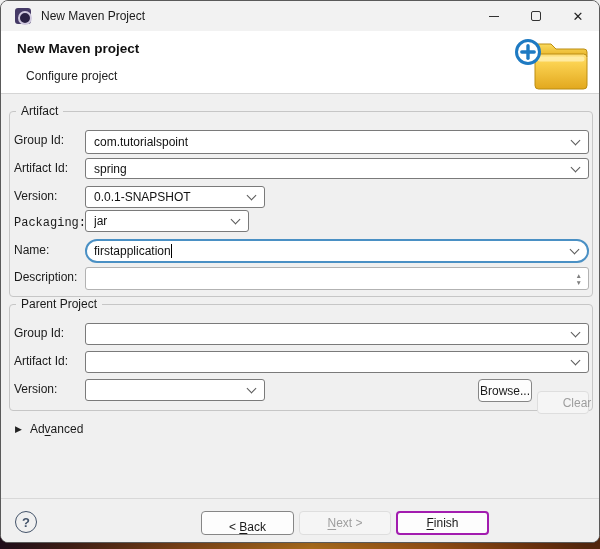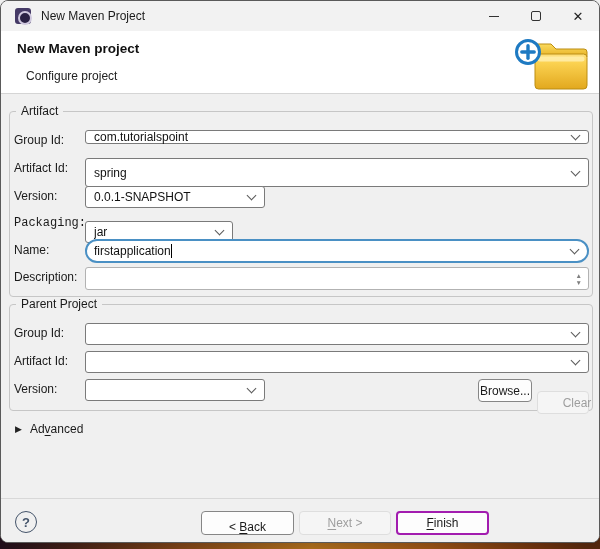--- a/index.html
+++ b/index.html
@@ -154,39 +154,39 @@
       <line x1="13" y1="12.8" x2="13" y2="25.2" stroke="#1e7ac2" stroke-width="3.4" stroke-linecap="round"></line>
       <line x1="6.8" y1="19" x2="19.2" y2="19" stroke="#1e7ac2" stroke-width="3.4" stroke-linecap="round"></line>
     </svg>
   </div>
 
   <div class="groupbox gb-artifact">
     <span class="legend">Artifact</span>
   </div>
 
   <span class="fld-label" style="left:13px;top:132px;">Group Id:</span>
-  <div class="combo" style="left:84px;top:129px;width:504px;height:14px;">
+  <div class="combo" style="left:84px;top:129px;width:504px;height:24px;">
     <span class="value">com.tutorialspoint</span>
     <span class="chevron"></span>
   </div>
 
   <span class="fld-label" style="left:13px;top:160px;">Artifact Id:</span>
-  <div class="combo" style="left:84px;top:157px;width:504px;height:29px;">
+  <div class="combo" style="left:84px;top:157px;width:504px;height:21px;">
     <span class="value">spring</span>
     <span class="chevron"></span>
   </div>
 
   <span class="fld-label" style="left:13px;top:188px;">Version:</span>
   <div class="combo" style="left:84px;top:185px;width:180px;height:22px;">
     <span class="value">0.0.1-SNAPSHOT</span>
     <span class="chevron"></span>
   </div>
 
   <span class="fld-label" style="left:13px;top:215px;font-family:Liberation Mono, monospace;">Packaging:</span>
-  <div class="combo" style="left:84px;top:220px;width:148px;height:22px;align-items:center;">
+  <div class="combo" style="left:84px;top:209px;width:164px;height:22px;align-items:center;">
     <span class="value">jar</span>
     <span class="chevron"></span>
   </div>
 
   <span class="fld-label" style="left:13px;top:242px;">Name:</span>
   <div class="combo focused" style="left:84px;top:238px;width:504px;height:24px;">
     <span class="value">firstapplication</span>
       <span class="caret"></span>
     <span class="chevron"></span>
   </div>

